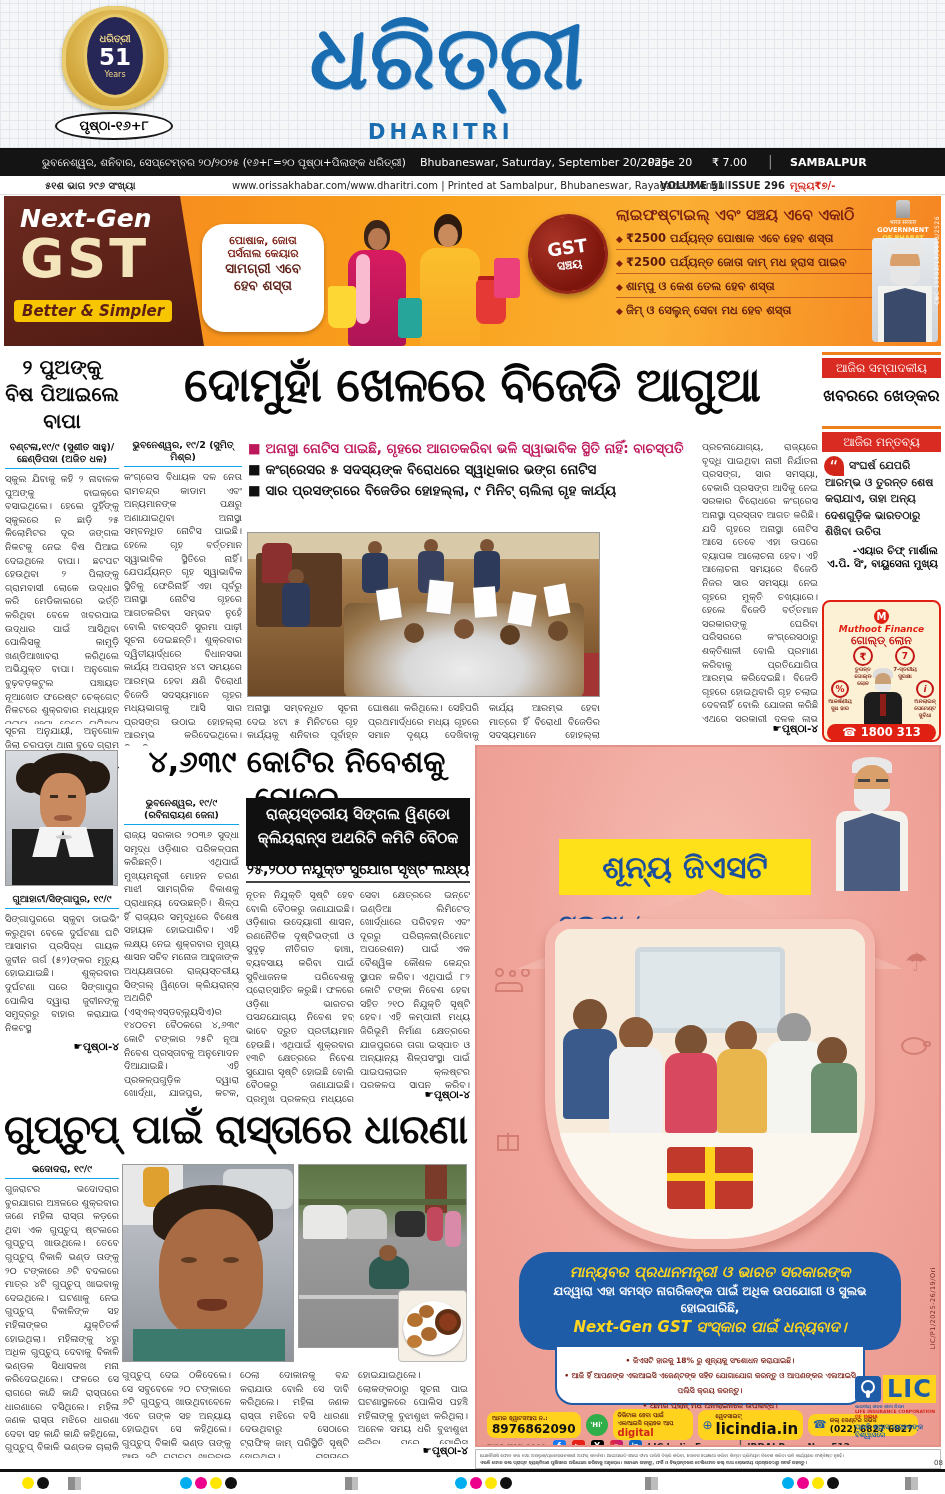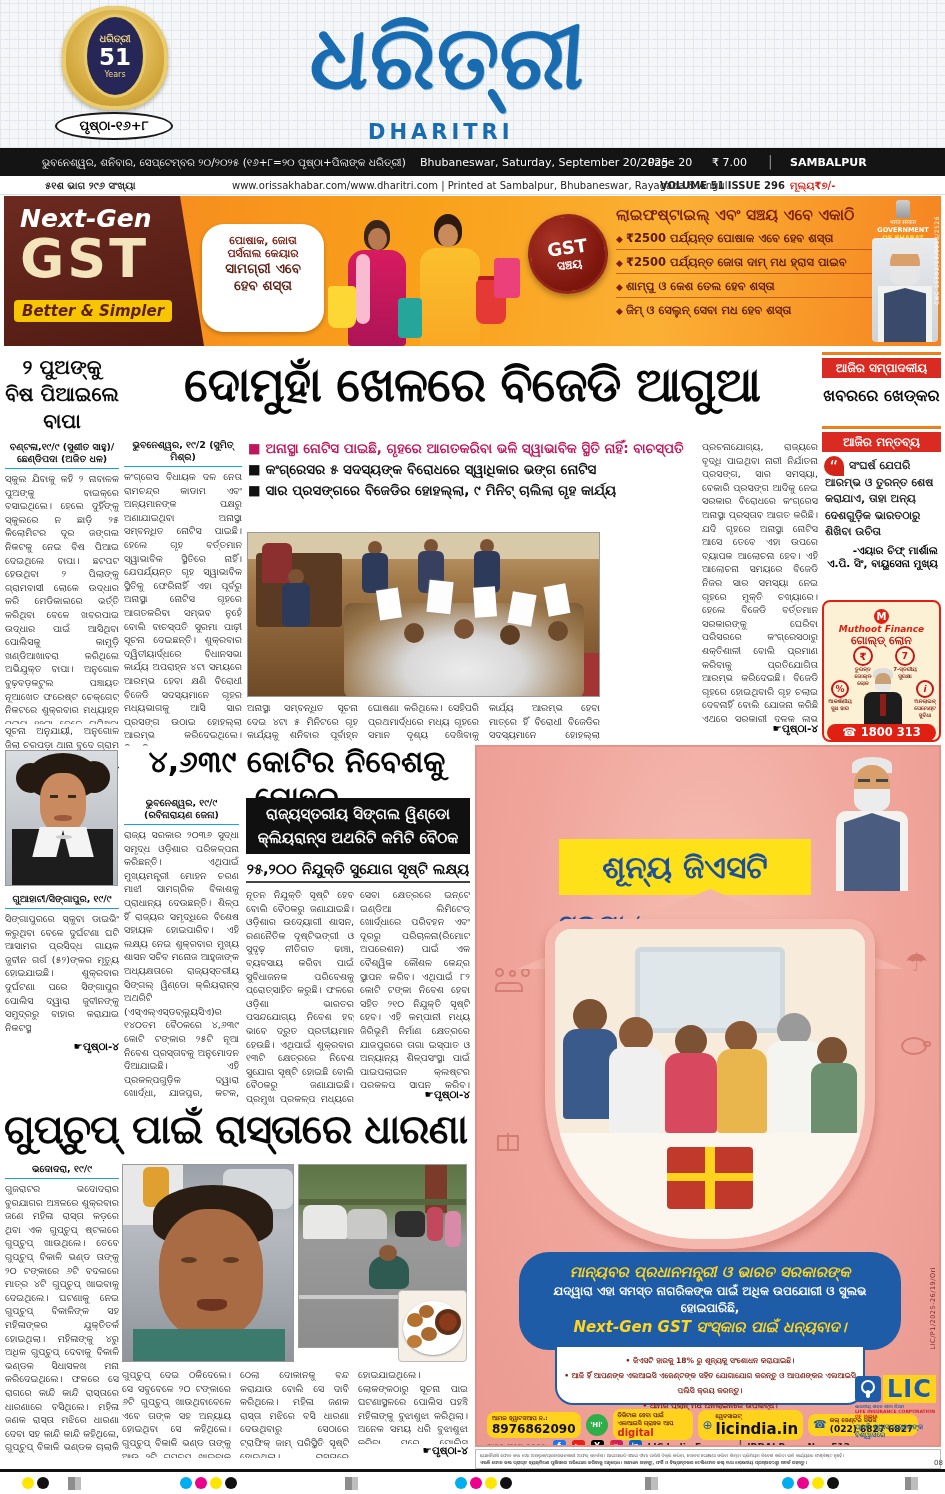--- a/index.html
+++ b/index.html
@@ -8,21 +8,21 @@
 .ab{position:absolute}
 .b{font-weight:bold}
 .ctr{text-align:center}
 .bd{font-size:9.5px;line-height:13.6px;color:#1c1c1c;text-align:justify;overflow:hidden}
 .dl{font-size:9.5px;font-weight:bold;text-align:center;padding:1px 0 3px;margin-bottom:3px;border-bottom:1px solid #0ea5e9;color:#111}
 .jump{font-weight:bold;color:#000}
 .masthead{background:repeating-linear-gradient(0deg,#e3e8ee 0 1px,transparent 1px 9px),repeating-linear-gradient(90deg,#e3e8ee 0 1px,transparent 1px 9px),#f4f6f8;border-bottom:2px solid #111}
 .logo-odia{font-size:88px;font-weight:bold;color:#1a6cb0;transform:skewX(-4deg);line-height:1;text-shadow:1px 1px 0 #9fc3e2}
 .logo-eng{font-size:21px;font-weight:bold;color:#1a6cb0;letter-spacing:4px}
 .blackbar{background:#141414;color:#fff}
-.redlabel{background:#d92b21;color:#fff;font-weight:bold;text-align:center;font-size:12px;padding:3px 0}
+.redlabel{background:#d92b21;color:#fff;font-weight:normal;text-align:center;font-size:12px;padding:3px 0}
 .sbox{border-top:3px solid #ef7f1a;background:#fff}
 .gst{background:linear-gradient(100deg,#f58220 0%,#f9a11b 45%,#fbb034 70%,#f58220 100%)}
 .gst-left{background:linear-gradient(160deg,#6d2a20,#4e1a12);clip-path:polygon(0 0,88% 0,100% 100%,0 100%)}
 .gstbul{font-size:11.5px;font-weight:bold;color:#5d1a10;padding:5px 0 4px;border-bottom:1px solid rgba(150,40,20,.55)}
 .gstbul:before{content:"◆ ";color:#7a1f12;font-size:9px}
 .seal{background:radial-gradient(circle at 35% 30%,#a93326,#7c150c 70%);border-radius:50%;border:3px solid #95271a;box-shadow:0 3px 6px rgba(0,0,0,.35);color:#fff;display:flex;flex-direction:column;align-items:center;justify-content:center;transform:rotate(-8deg)}
 .pill{background:#ffd21e;border-radius:8px;padding:2px 5px;color:#5a1d10}
 .sq{display:inline-block;width:13px;height:13px;border-radius:3px;color:#fff;font-size:8px;font-weight:bold;text-align:center;line-height:13px;margin-right:2px}
 .regsq{position:absolute;top:1477px;width:13px;height:13px;background:linear-gradient(90deg,#8d8d8d 50%,#bdbdbd 50%)}
 .regdots{position:absolute;top:1477px;display:flex;gap:3px}
@@ -236,21 +236,21 @@
     <div class="dl" style="margin-top:6px">ଗୁଆହାଟୀ/ସିଙ୍ଗାପୁର, ୧୯/୯</div>
     <div class="bd" style="height:128px">ସିଙ୍ଗାପୁରରେ ସ୍କୁବା ଡାଇଭିଂ କରୁଥିବା ବେଳେ ଦୁର୍ଘଟଣା ଘଟି ଆସାମର ପ୍ରସିଦ୍ଧ ଗାୟକ ଜୁବୀନ ଗର୍ଗ (୫୨)ଙ୍କର ମୃତ୍ୟୁ ହୋଇଯାଇଛି। ଶୁକ୍ରବାର ଦୁର୍ଘଟଣା ପରେ ସିଙ୍ଗାପୁର ପୋଲିସ ଦ୍ୱାରା ଜୁବୀନଙ୍କୁ ସମୁଦ୍ରରୁ ବାହାର କରାଯାଇ ନିକଟସ୍ଥ</div>
     <div class="jump" style="font-size:10.5px;text-align:right">☛ପୃଷ୍ଠା-୪</div>
   </div>
 
   <div class="ab b ctr" style="left:124px;top:744px;width:346px;font-size:30px;color:#080808">୪,୬୩୯ କୋଟିର ନିବେଶକୁ ମୋହର</div>
   <div class="ab" style="left:124px;top:796px;width:115px;height:310px">
     <div class="dl">ଭୁବନେଶ୍ୱର, ୧୯/୯ (ରବିନାରାୟଣ ଜେନା)</div>
     <div class="bd" style="height:270px">ରାଜ୍ୟ ସରକାର ୨୦୩୬ ସୁଦ୍ଧା ସମୃଦ୍ଧ ଓଡ଼ିଶାର ପରିକଳ୍ପନା କରିଛନ୍ତି। ଏଥିପାଇଁ ମୁଖ୍ୟମନ୍ତ୍ରୀ ମୋହନ ଚରଣ ମାଝୀ ସାମଗ୍ରିକ ବିକାଶକୁ ପ୍ରାଧାନ୍ୟ ଦେଉଛନ୍ତି। ଶିଳ୍ପ ହିଁ ରାଜ୍ୟର ସମୃଦ୍ଧିରେ ବିଶେଷ ସହାୟକ ହୋଇପାରିବ। ଏହି ଲକ୍ଷ୍ୟ ନେଇ ଶୁକ୍ରବାର ମୁଖ୍ୟ ଶାସନ ସଚିବ ମନୋଜ ଆହୁଜାଙ୍କ ଅଧ୍ୟକ୍ଷତାରେ ରାଜ୍ୟସ୍ତରୀୟ ସିଙ୍ଗଲ୍ ୱିଣ୍ଡୋ କ୍ଲିୟରାନ୍ସ ଅଥରିଟି (ଏସ୍ଏଲ୍ଏସ୍‌ଡବ୍ଲ୍ୟୁସିଏ)ର ୧୪୦ତମ ବୈଠକରେ ୪,୬୩୯ କୋଟି ଟଙ୍କାର ୨୫ଟି ନୂଆ ନିବେଶ ପ୍ରସ୍ତାବକୁ ଅନୁମୋଦନ ଦିଆଯାଇଛି। ଏହି ପ୍ରକଳ୍ପଗୁଡ଼ିକ ଦ୍ୱାରା ଖୋର୍ଦ୍ଧା, ଯାଜପୁର, କଟକ, ସମ୍ବଲପୁର, ଖାରସୁଗୁଡ଼ା, ଗଞ୍ଜାମ, ମୟୂରଭଞ୍ଜ, ଅନୁଗୋଳ ଓ ଗଜପତି ଜିଲାରେ ୨୫,୨୦୦ଟି</div>
   </div>
-  <div class="ab ctr" style="left:246px;top:798px;width:224px;height:56px;background:#101010;color:#fff;font-weight:bold;font-size:15px;line-height:24px;padding:4px 6px">ରାଜ୍ୟସ୍ତରୀୟ ସିଙ୍ଗଲ ୱିଣ୍ଡୋ କ୍ଲିୟରାନ୍ସ ଅଥରିଟି କମିଟି ବୈଠକ</div>
+  <div class="ab ctr" style="left:246px;top:798px;width:224px;height:68px;background:#101010;color:#fff;font-weight:bold;font-size:15px;line-height:24px;padding:4px 6px">ରାଜ୍ୟସ୍ତରୀୟ ସିଙ୍ଗଲ ୱିଣ୍ଡୋ କ୍ଲିୟରାନ୍ସ ଅଥରିଟି କମିଟି ବୈଠକ</div>
   <div class="ab b ctr" style="left:246px;top:858px;width:224px;font-size:14.5px;padding:3px 0;border-bottom:2px solid #444;color:#0b0b0b">୨୫,୨୦୦ ନିଯୁକ୍ତି ସୁଯୋଗ ସୃଷ୍ଟି ଲକ୍ଷ୍ୟ</div>
   <div class="ab bd" style="left:246px;top:888px;width:108px;height:218px">ନୂତନ ନିଯୁକ୍ତି ସୃଷ୍ଟି ହେବ ବୋଲି ବୈଠକରୁ ଜଣାଯାଇଛି। ଓଡ଼ିଶାର ଉଦ୍ୟୋଗୀ ଶାସନ, ରଣନୈତିକ ଦୃଷ୍ଟିଭଙ୍ଗୀ ଓ ସୁଦୃଢ଼ ନୀତିଗତ ଢାଞ୍ଚା, ବ୍ୟବସାୟ କରିବା ପାଇଁ ସୁବିଧାଜନକ ପରିବେଶକୁ ପ୍ରୋତ୍ସାହିତ କରୁଛି। ଫଳରେ ଓଡ଼ିଶା ଭାରତର ପସନ୍ଦଯୋଗ୍ୟ ନିବେଶ ହବ୍ ଭାବେ ଦ୍ରୁତ ପ୍ରତୀୟମାନ ହେଉଛି। ଏଥିପାଇଁ ଶୁକ୍ରବାର ୧୩ଟି କ୍ଷେତ୍ରରେ ନିବେଶ ସୁଯୋଗ ସୃଷ୍ଟି ହୋଇଛି ବୋଲି ବୈଠକରୁ ଜଣାଯାଇଛି। ପ୍ରମୁଖ ପ୍ରକଳ୍ପ ମଧ୍ୟରେ ସୂଚନା ପ୍ରଯୁକ୍ତି ତଥା ଆଇଟି ସକ୍ଷମ</div>
   <div class="ab" style="left:360px;top:888px;width:110px;height:218px">
     <div class="bd" style="height:200px">ସେବା କ୍ଷେତ୍ରରେ ଇନ୍‌ଟେ ଇଣ୍ଡିଆ ଲିମିଟେଡ୍ ଖୋର୍ଦ୍ଧାରେ ପରିବହନ ଏବଂ ଦୂରରୁ ପରିଚାଳନା(ରିମୋଟ ଅପରେଶନ) ପାଇଁ ଏକ ବୈଶ୍ୱିକ କୌଶଳ କେନ୍ଦ୍ର ସ୍ଥାପନ କରିବ। ଏଥିପାଇଁ ୮୨ କୋଟି ଟଙ୍କା ନିବେଶ ହେବା ସହିତ ୨୧୦ ନିଯୁକ୍ତି ସୃଷ୍ଟି ହେବ। ଏହି କମ୍ପାନୀ ମଧ୍ୟ ଜିରିଭୂମି ନିର୍ମାଣ କ୍ଷେତ୍ରରେ ଯାଜପୁରରେ ତାଗା ଇସ୍ପାତ ଓ ଅନ୍ୟାନ୍ୟ ଶିଳ୍ପସଂସ୍ଥା ପାଇଁ ପାଇପଲାଇନ କ୍ଲଷ୍ଟର ପ୍ରକଳ୍ପ ସ୍ଥାପନ କରିବ। ଏଥିରେ ୧୦୫.୬୦ କୋଟି ଟଙ୍କା ନିବେଶ କରିବ ଏବଂ ଏଥିରୁ ୩୪ଟି ନିଯୁକ୍ତି ସୃଷ୍ଟି ହେବ।</div>
     <div class="jump" style="font-size:10.5px;text-align:right">☛ପୃଷ୍ଠା-୪</div>
   </div>
 
   <div class="ab b" style="left:4px;top:1106px;width:466px;font-size:40px;letter-spacing:-1px;color:#080808">ଗୁପ୍‌ଚୁପ୍ ପାଇଁ ରାସ୍ତାରେ ଧାରଣା</div>
   <div class="ab" style="left:5px;top:1162px;width:114px;height:296px">
     <div class="dl">ଭଦୋଦରା, ୧୯/୯</div>

